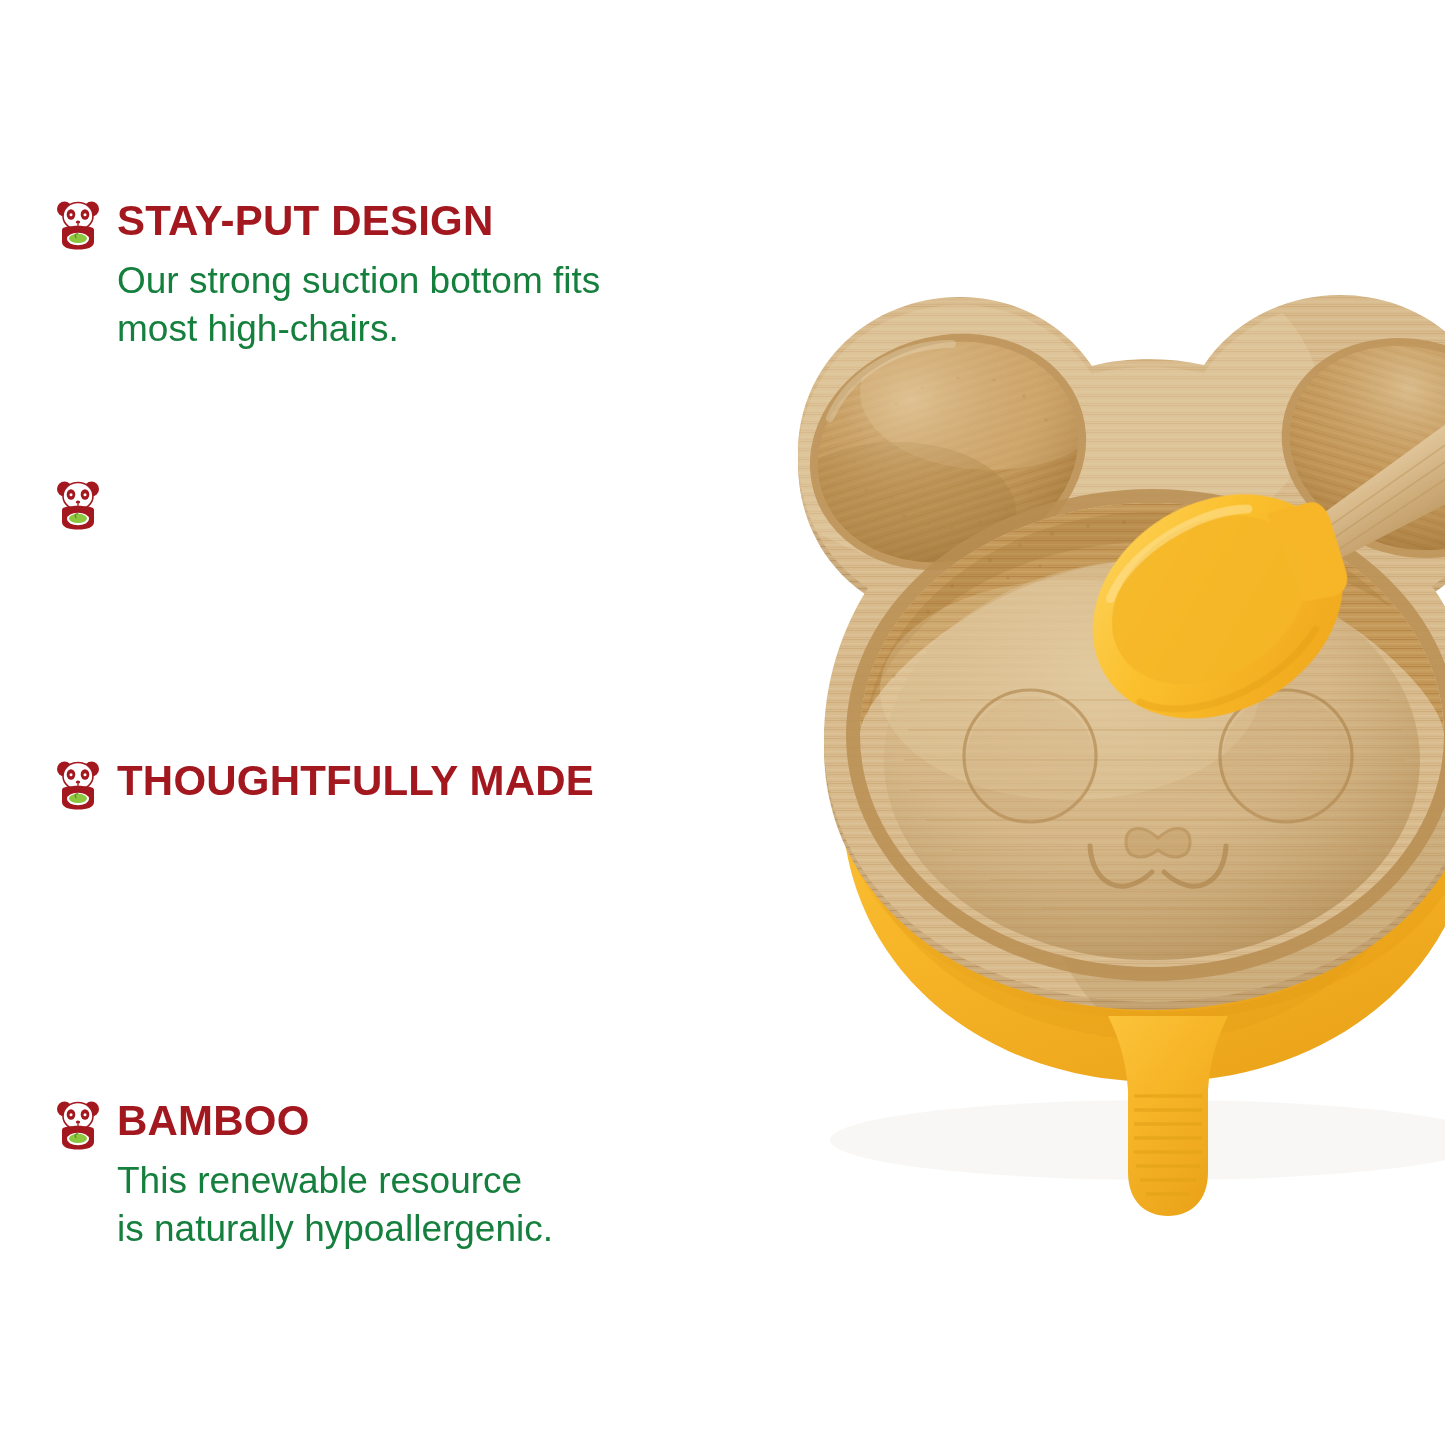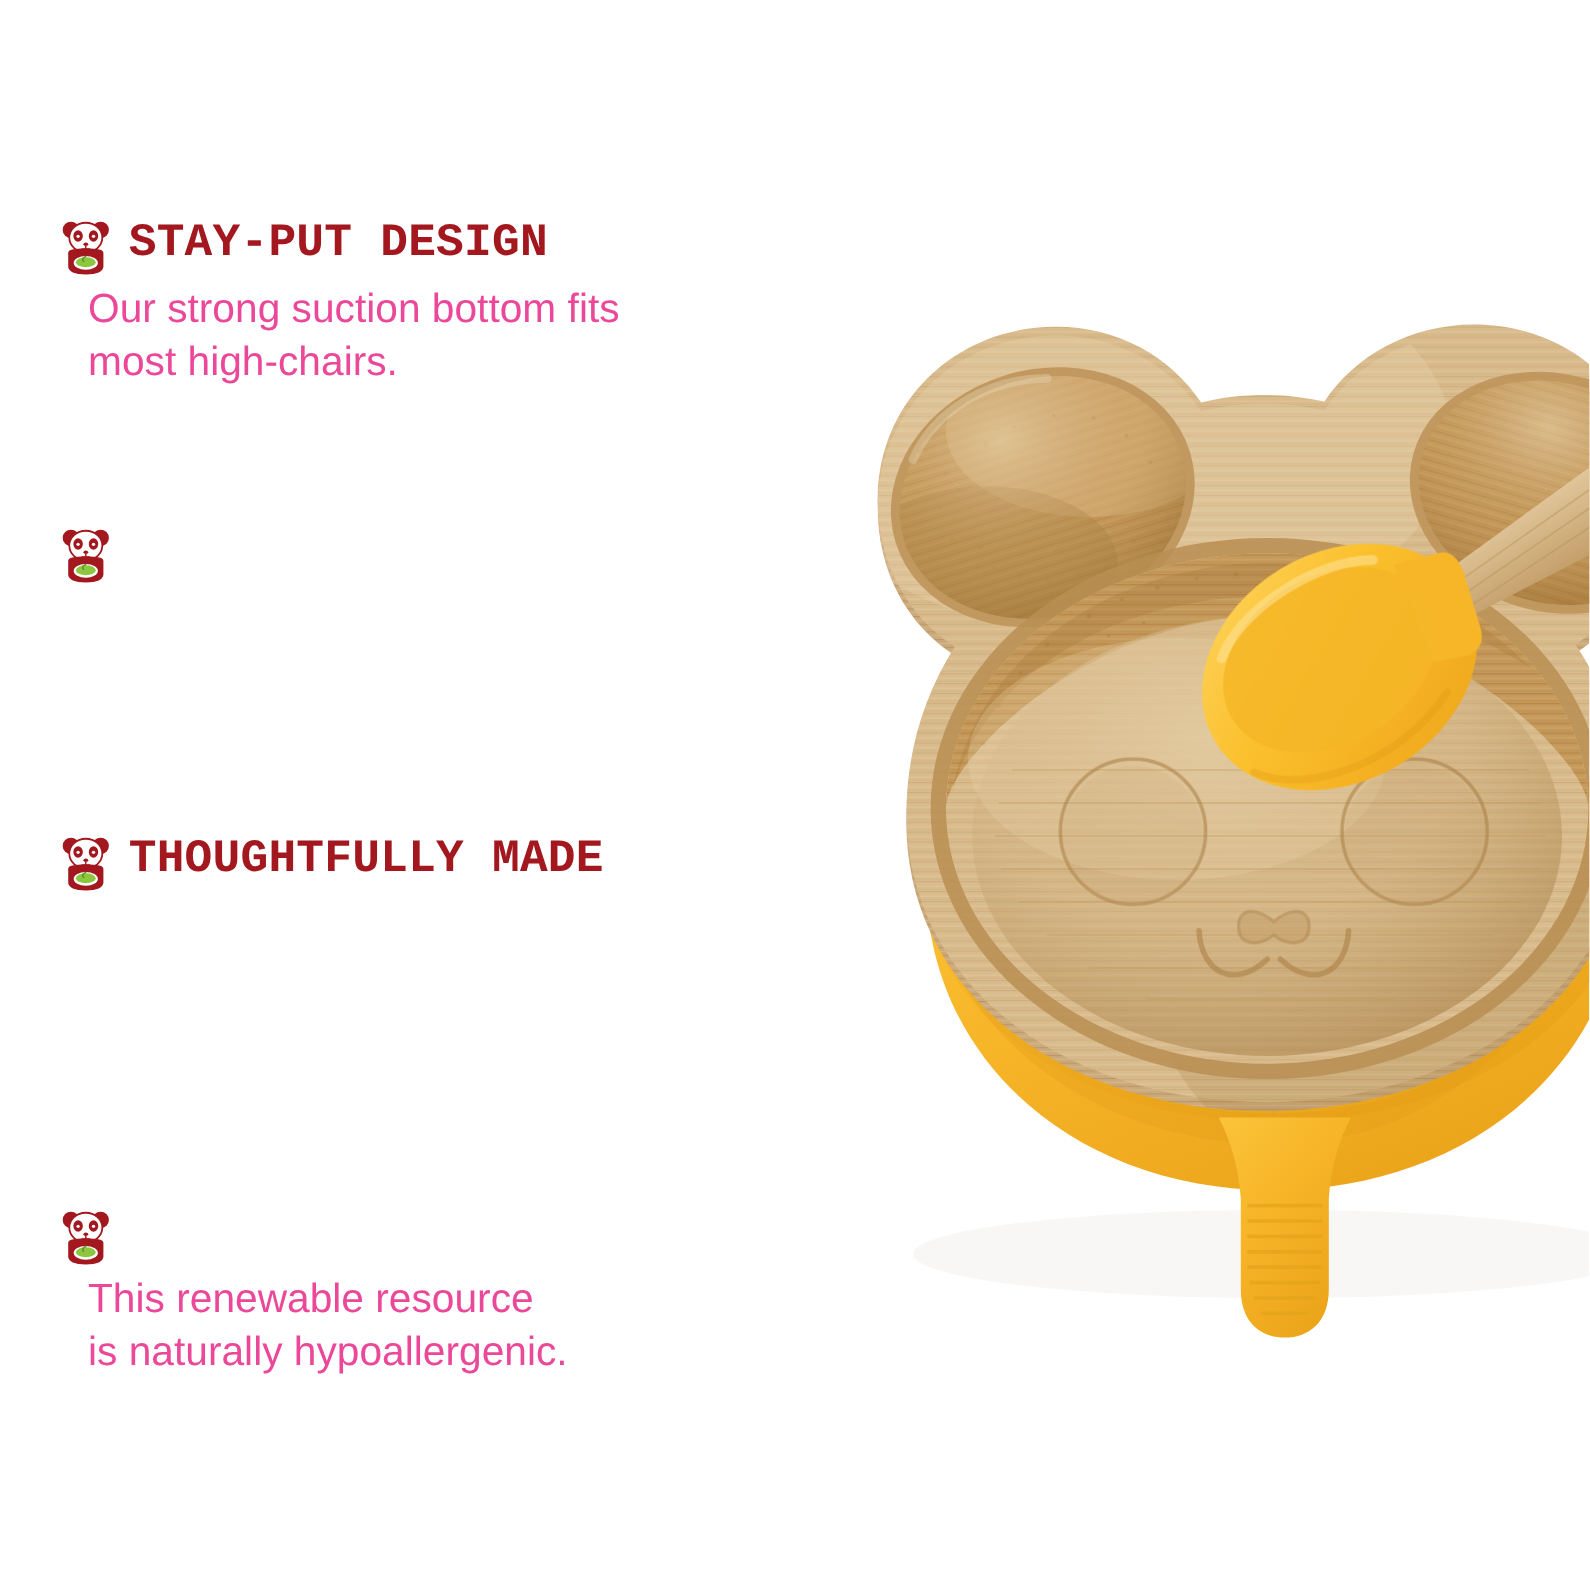--- a/index.html
+++ b/index.html
@@ -42,37 +42,37 @@
   }
 
   .panda-icon {
     flex: 0 0 auto;
     width: 46px;
     height: 50px;
     margin-top: 2px;
   }
 
   .feature-title {
-    font-family: Liberation Mono, monospace;
+    font-family: Liberation Sans, sans-serif;
     font-weight: 700;
     font-size: 42px;
     line-height: 46px;
     letter-spacing: 0.2px;
     color: #A3181F;
     white-space: nowrap;
   }
 
   .feature-body {
-    margin-left: 25px;
+    margin-left: 62px;
     margin-top: 7px;
     font-family: "Liberation Sans", sans-serif;
     font-weight: 400;
     font-size: 37px;
     line-height: 48px;
-    color: #ec4899;
+    color: #15803d;
     white-space: pre-line;
   }
 
   
   #feature-0 { top: 198px; }
   #feature-1 { top: 478px; }
   #feature-2 { top: 758px; }
   #feature-3 { top: 1098px; }
 
   
@@ -175,20 +175,21 @@
             <circle cx="16" cy="14.8" r="1.5" fill="#ffffff"></circle>
             <circle cx="30" cy="14.8" r="1.5" fill="#ffffff"></circle>
             <ellipse cx="23" cy="22" rx="2.2" ry="1.6" fill="#A3181F"></ellipse>
             <path d="M23 23.6 L23 26.4 M19.6 26.4 L26.4 26.4" stroke="#A3181F" stroke-width="1.3" fill="none" stroke-linecap="round"></path>
             <path d="M7 30 C7 27 12 26 23 26 C34 26 39 27 39 30 L39 42 C39 47 33 49.5 23 49.5 C13 49.5 7 47 7 42 Z" fill="#A3181F"></path>
             <ellipse cx="23" cy="39" rx="11" ry="6.2" fill="#ffffff"></ellipse>
             <ellipse cx="23" cy="38.4" rx="9" ry="4.6" fill="#8DC63F"></ellipse>
             <path d="M23 33 C20 34.5 19.5 36.2 21 37.6" stroke="#5E8E24" stroke-width="1.3" fill="none" stroke-linecap="round"></path>
           </svg>
         </span>
+        <span class="feature-title">BAMBOO</span>
       </div>
       <div class="feature-body">This renewable resource
 is naturally hypoallergenic.</div>
     </div>
 
   </div>
 
   <div id="product">
     <svg viewBox="0 0 755 1445" xmlns="http://www.w3.org/2000/svg">
       <defs>

